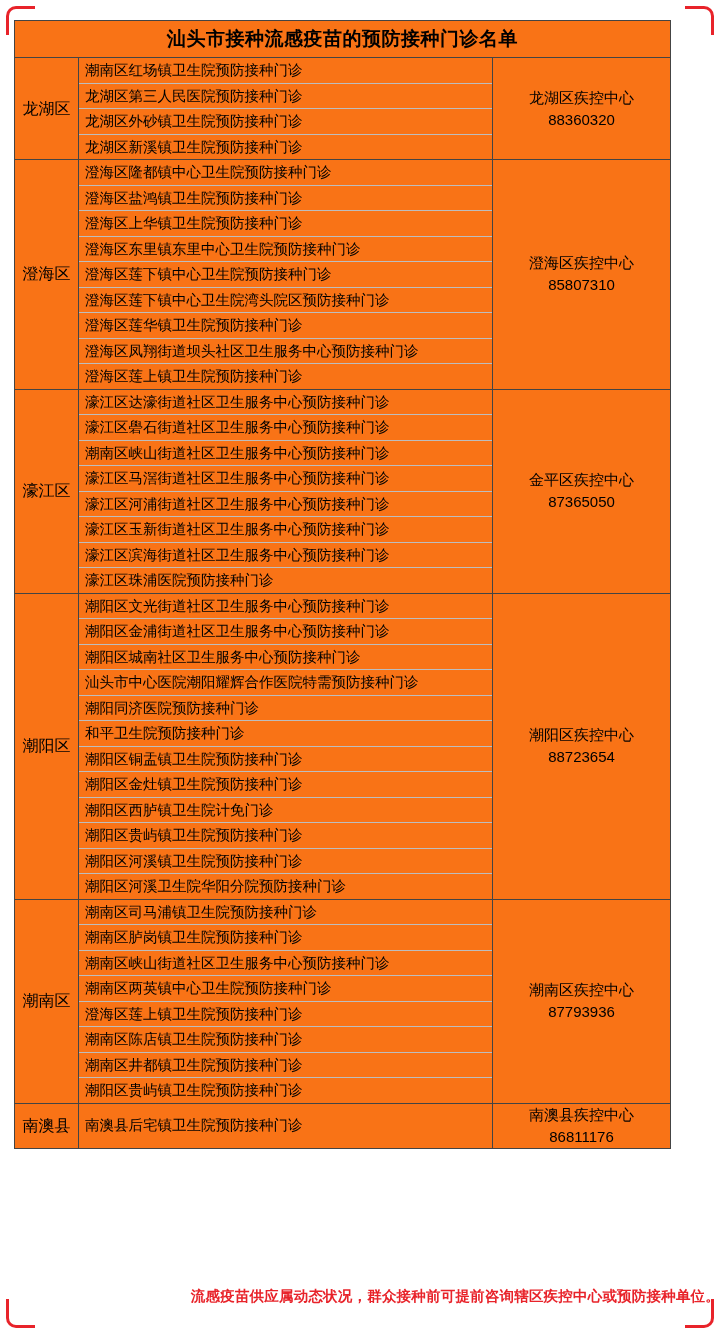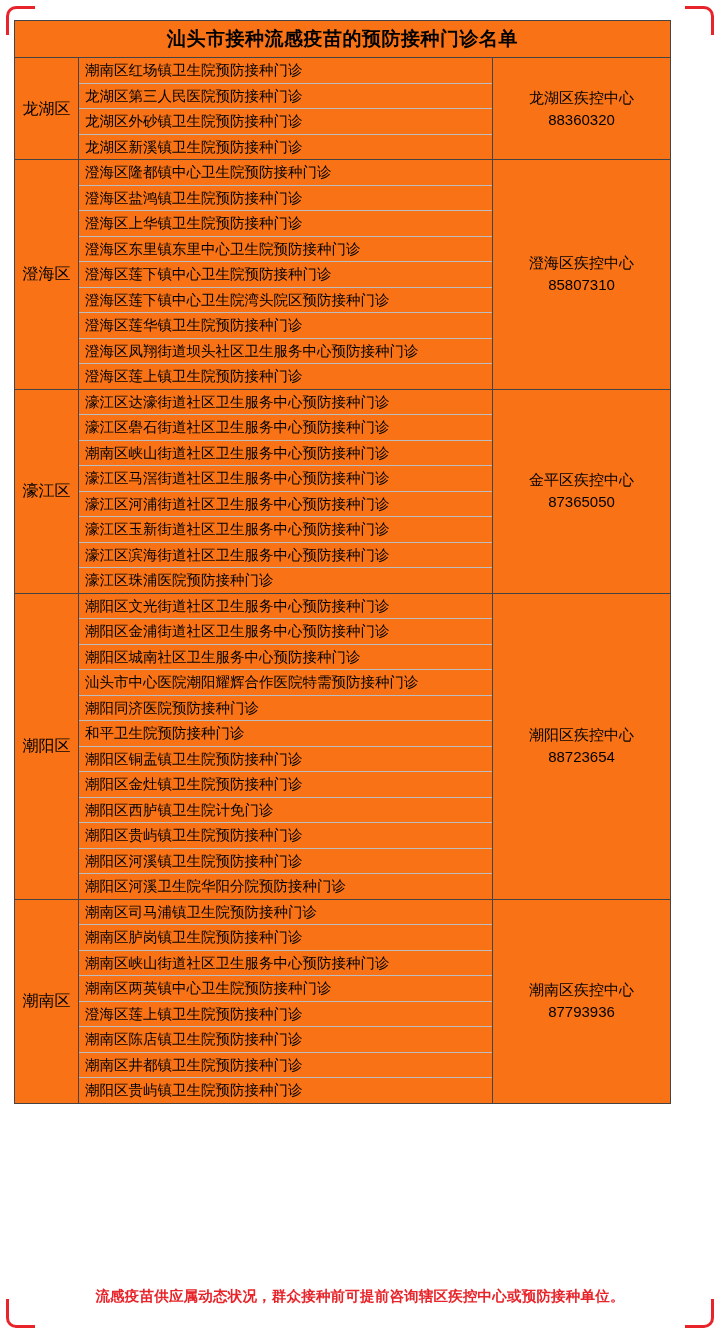--- a/index.html
+++ b/index.html
@@ -102,21 +102,21 @@
     overflow: hidden;
   }
   ul.clinic-list li:last-child {
     border-bottom: none;
   }
   .footnote {
     position: absolute;
     left: 0;
     right: 0;
     bottom: 28px;
-    text-align: center;
+    text-align: right;
     color: #e8232a;
     font-size: 14.5px;
     font-weight: bold;
     letter-spacing: 0.2px;
   }
 </style>
 </head>
 <body>
 
 <div class="page">
@@ -226,18 +226,30 @@
                 <li>潮南区陈店镇卫生院预防接种门诊</li>
                 <li>潮南区井都镇卫生院预防接种门诊</li>
                 <li>潮阳区贵屿镇卫生院预防接种门诊</li>
               </ul>
             </td>
             <td class="phone-cell">
               <div>潮南区疾控中心</div>
               <div>87793936</div>
             </td>
           </tr>
+          <tr>
+            <td class="district-cell">南澳县</td>
+            <td class="clinic-cell">
+              <ul class="clinic-list">
+                <li>南澳县后宅镇卫生院预防接种门诊</li>
+              </ul>
+            </td>
+            <td class="phone-cell">
+              <div>南澳县疾控中心</div>
+              <div>86811176</div>
+            </td>
+          </tr>
         </tbody>
     </table>
   </div>
 
   <div class="footnote">流感疫苗供应属动态状况，群众接种前可提前咨询辖区疾控中心或预防接种单位。</div>
 </div>
 
 </body></html>

